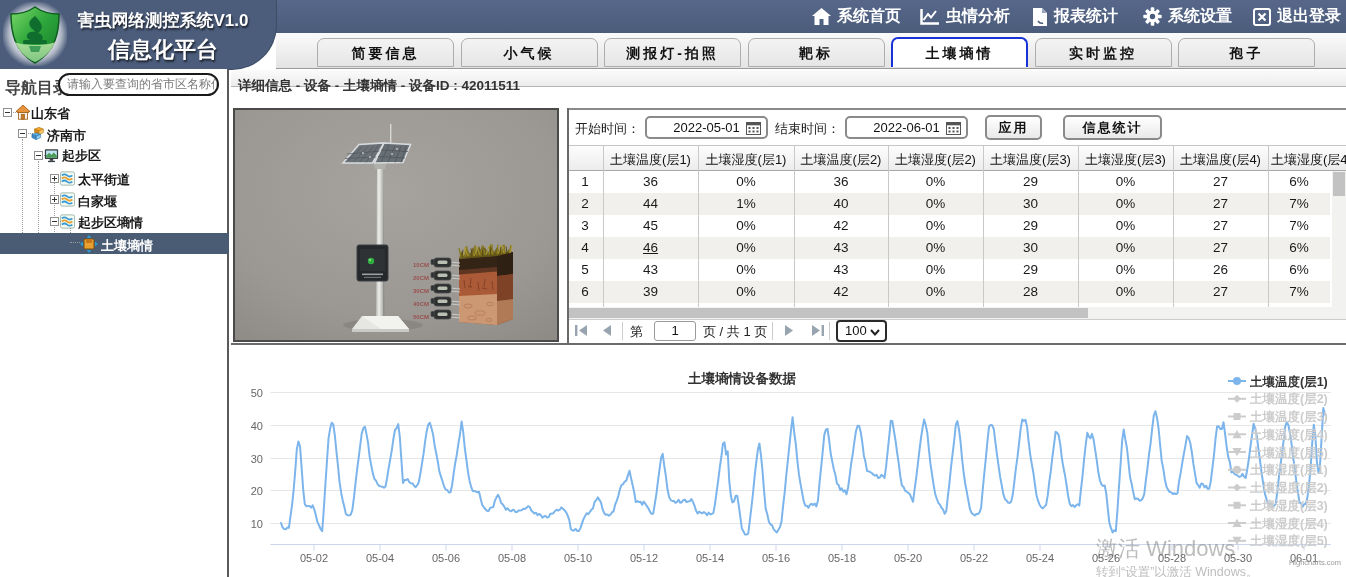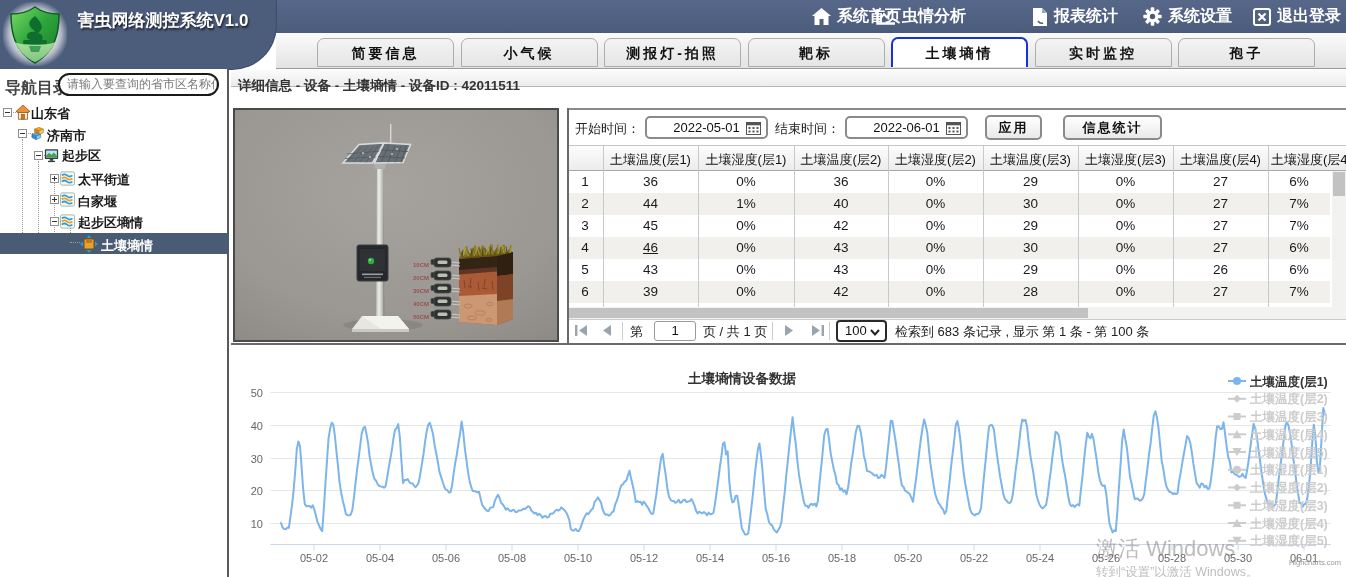--- a/index.html
+++ b/index.html
@@ -64,21 +64,21 @@
 </style>
 </head>
 <body>
 <div id="page">
 <div id="topbar" class="abs"></div>
 <div class="navitem abs" style="left:812px;">
 <svg width="19" height="17" viewBox="0 0 19 17">
         <path d="M9.5 0 L19 8 L16.5 8 L16.5 17 L11.5 17 L11.5 11 L7.5 11 L7.5 17 L2.5 17 L2.5 8 L0 8 Z" fill="#fff"></path>
       </svg>
 系统首页</div>
-<div class="navitem abs" style="left:876px;">
+<div class="navitem abs" style="left:920px;">
 <svg width="20" height="17" viewBox="0 0 20 17">
         <path d="M1.5 1 L1.5 15.5 L19 15.5" stroke="#fff" stroke-width="2.5" fill="none"></path>
         <path d="M3.5 12 L8 6 L11 9.5 L16 3" stroke="#fff" stroke-width="2" fill="none"></path>
       </svg>
 虫情分析</div>
 <div class="navitem abs" style="left:1032px;">
 <svg width="16" height="18" viewBox="0 0 16 18">
         <path d="M1 0 L10 0 L15 5 L15 18 L1 18 Z" fill="#fff"></path>
         <path d="M10 0 L10 5 L15 5 Z" fill="#9aa7bd"></path>
         <path d="M6 13 q2 3 5 2" stroke="#4b5c7b" stroke-width="1.6" fill="none"></path>
@@ -124,20 +124,21 @@
           <stop offset="1" stop-color="#8fcf8f"></stop>
 </linearGradient>
 </defs>
 <path d="M26 1 C33 6 43 8 50 8 C50 26 47 45 26 57 C5 45 2 26 2 8 C9 8 19 6 26 1 Z" fill="url(#shg)" stroke="#0e5e20" stroke-width="1.5"></path>
 <path d="M6 36 C12 40 40 40 46 36 C42 46 35 52 26 56 C17 52 10 46 6 36 Z" fill="url(#shg2)" opacity="0.85"></path>
 <path d="M26 10 c-4 3 -7 6 -5 10 c1 3 4 3 5 6 c-3 -1 -7 0 -8 3 c-1 3 2 5 5 5 l10 0 c2 -3 0 -6 -4 -7 c3 -2 5 -5 3 -9 c-1.5 -3.5 -4 -6 -6 -8 Z" fill="#0f6e2e"></path>
 <rect x="14" y="34" width="24" height="4" rx="1.5" fill="#0f6e2e"></rect>
 <path d="M20 40 l12 0 l-2 6 l-8 0 Z" fill="#27904a" opacity="0.8"></path>
 </svg>
 <div id="title1" class="abs">害虫网络测控系统V1.0</div>
+<div id="title2" class="abs">信息化平台</div>
 <div id="tabstrip" class="abs"></div>
 <div class="tab abs" style="left:317px;">简要信息</div>
 <div class="tab abs" style="left:460.5px;">小气候</div>
 <div class="tab abs" style="left:604px;">测报灯-拍照</div>
 <div class="tab abs" style="left:747.5px;">靶标</div>
 <div class="tab active abs" style="left:891px;">土壤墒情</div>
 <div class="tab abs" style="left:1034.5px;">实时监控</div>
 <div class="tab abs" style="left:1178px;">孢子</div>
 <div id="sidebar" class="abs"></div>
 <div id="navlabel" class="abs">导航目录</div>
@@ -461,21 +462,20 @@
 <svg class="pgico" style="left:811px;" width="14" height="13" viewBox="0 0 14 13">
       <path d="M1 1 L9 6.5 L1 12 Z" fill="#98a4b0"></path>
       <rect x="10.6" y="1" width="2.4" height="11" fill="#98a4b0"></rect>
     </svg>
 <div class="pgsep" style="left:829px;"></div>
 <div id="pgselect" class="abs">100
 <svg style="position:absolute;right:5px;top:7px;" width="10" height="7" viewBox="0 0 10 7">
         <path d="M1 1 L5 5.5 L9 1" stroke="#222" stroke-width="2" fill="none"></path>
       </svg>
 </div>
-<div class="pgtext" style="left:895px;">检索到 683 条记录 , 显示 第 1 条 - 第 100 条</div>
 <div id="rpleftborder" class="abs"></div>
 <div id="botline" class="abs"></div>
 <svg class="abs" style="left:231px;top:345px;" width="1115" height="232" viewBox="231 345 1115 232" font-family="Liberation Sans, sans-serif">
 <text x="742" y="383" font-size="13.5" font-weight="bold" fill="#333333" text-anchor="middle">土壤墒情设备数据</text>
 <g stroke="#e6e6e6" stroke-width="1">
 <line x1="270.5" y1="392.5" x2="1331" y2="392.5"></line>
 <line x1="270.5" y1="425.5" x2="1331" y2="425.5"></line>
 <line x1="270.5" y1="458.5" x2="1331" y2="458.5"></line>
 <line x1="270.5" y1="490.5" x2="1331" y2="490.5"></line>
 <line x1="270.5" y1="523.5" x2="1331" y2="523.5"></line>

